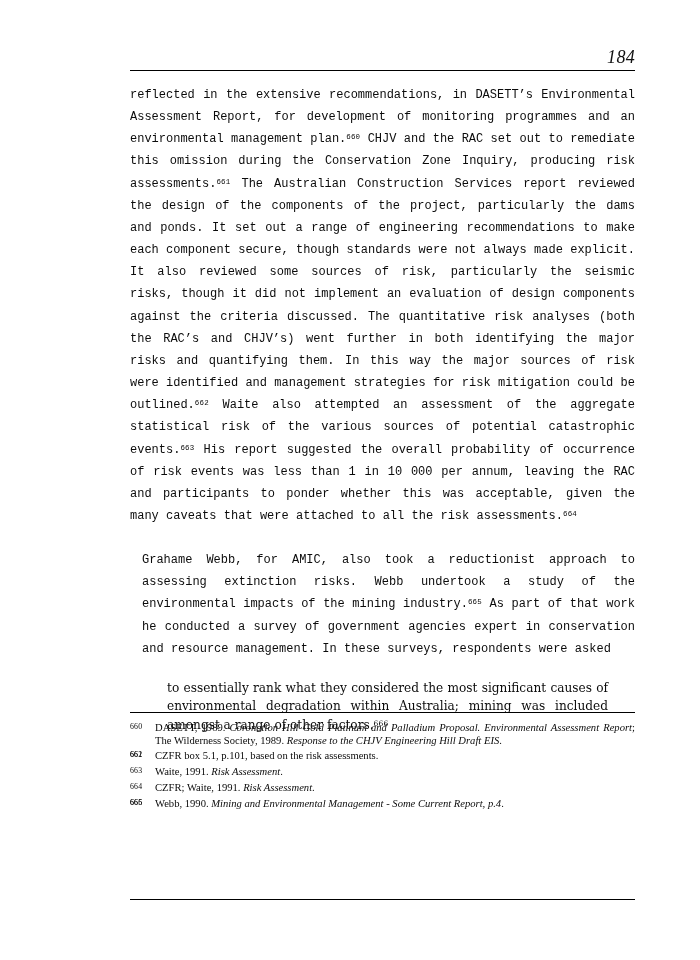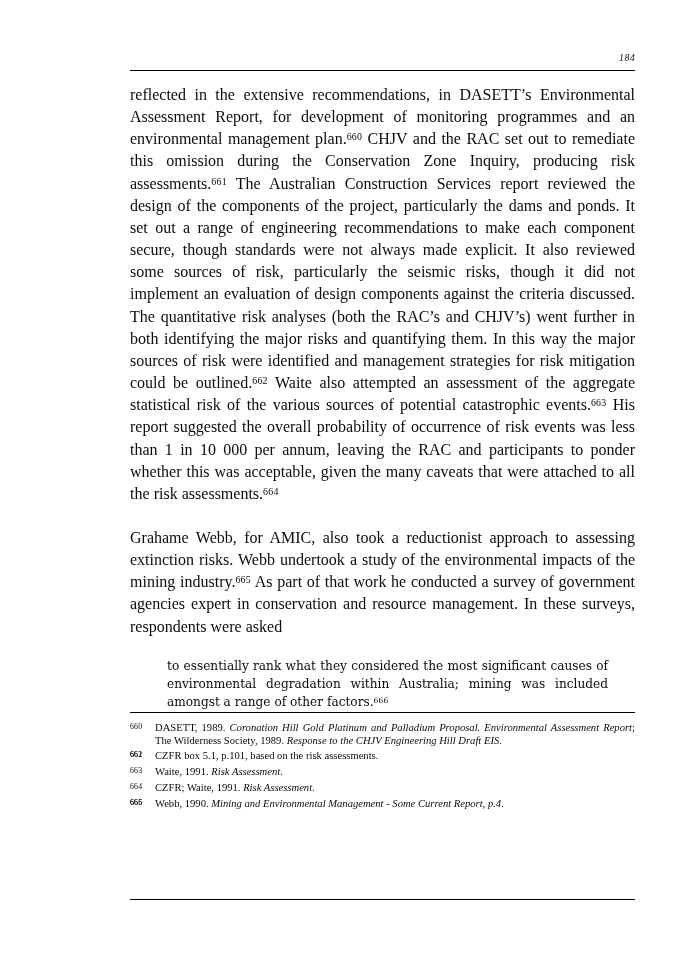--- a/index.html
+++ b/index.html
@@ -30,21 +30,21 @@
   .header-block {
     position: absolute;
     left: 130px;
     top: 50px;
     width: 505px;
   }
   .page-number {
     text-align: right;
     font-family: "Liberation Serif", "DejaVu Serif", serif;
     font-style: italic;
-    font-size: 10px;
+    font-size: 18px;
     line-height: 15px;
     letter-spacing: 0.3px;
     color: #111;
   }
   .rule {
     border: none;
     border-top: 1.4px solid #000;
     margin: 0;
     height: 0;
   }
@@ -54,30 +54,31 @@
 
   
   .body-block {
     position: absolute;
     left: 130px;
     top: 84px;
     width: 505px;
   }
   p.body-par {
     margin: 0 0 0 0;
-    font-family: Liberation Serif, serif;
-    font-size: 16px;
+    font-family: Liberation Mono, monospace;
+    font-size: 12px;
     line-height: 22.15px;
     text-align: justify;
     text-justify: inter-word;
     color: #0b0b0b;
     word-spacing: 0.1px;
   }
   p.body-par + p.body-par {
     margin-top: 22px;
+    margin-left: 12px;
   }
   .blockquote {
     margin: 19px 27px 0 37px;
     font-family: "DejaVu Serif", serif;
     font-size: 12.15px;
     line-height: 18.3px;
     text-align: justify;
     text-justify: inter-word;
     color: #0b0b0b;
   }

